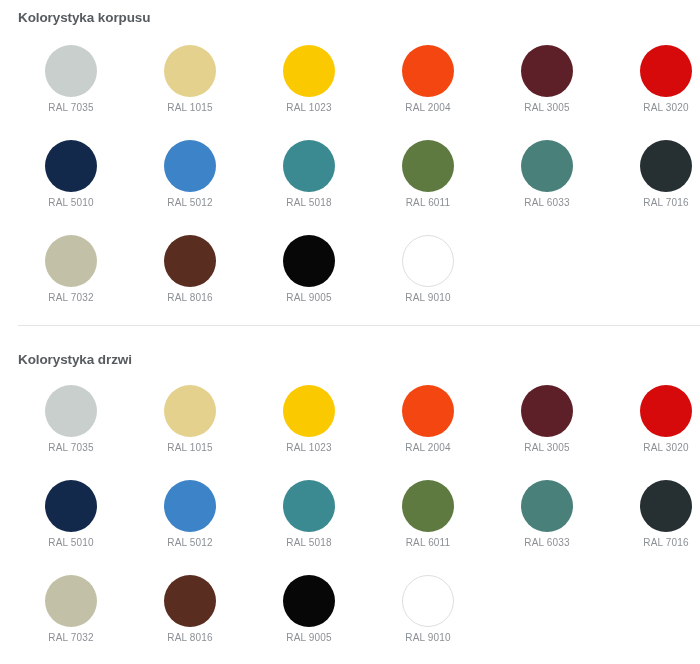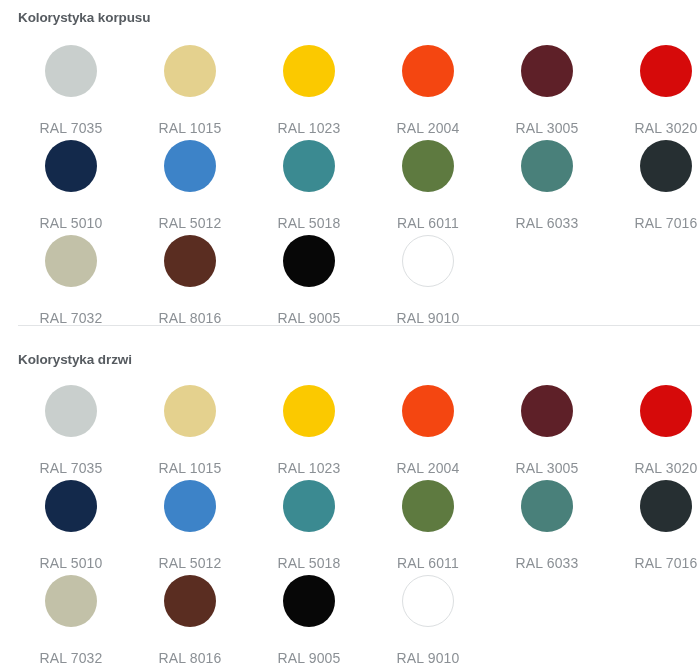--- a/index.html
+++ b/index.html
@@ -75,22 +75,22 @@
     display: block;
     box-sizing: border-box;
   }
 
   .swatch-dot.outlined {
     border: 1px solid #dcdfe1;
   }
 
   .swatch-label {
     display: block;
-    margin-top: 25px;
-    font-size: 14px;
+    margin-top: 5px;
+    font-size: 10px;
     color: #8b9095;
     letter-spacing: 0.15px;
     line-height: 12px;
     white-space: nowrap;
   }
 </style>
 </head>
 <body>
 
 <div class="page">

